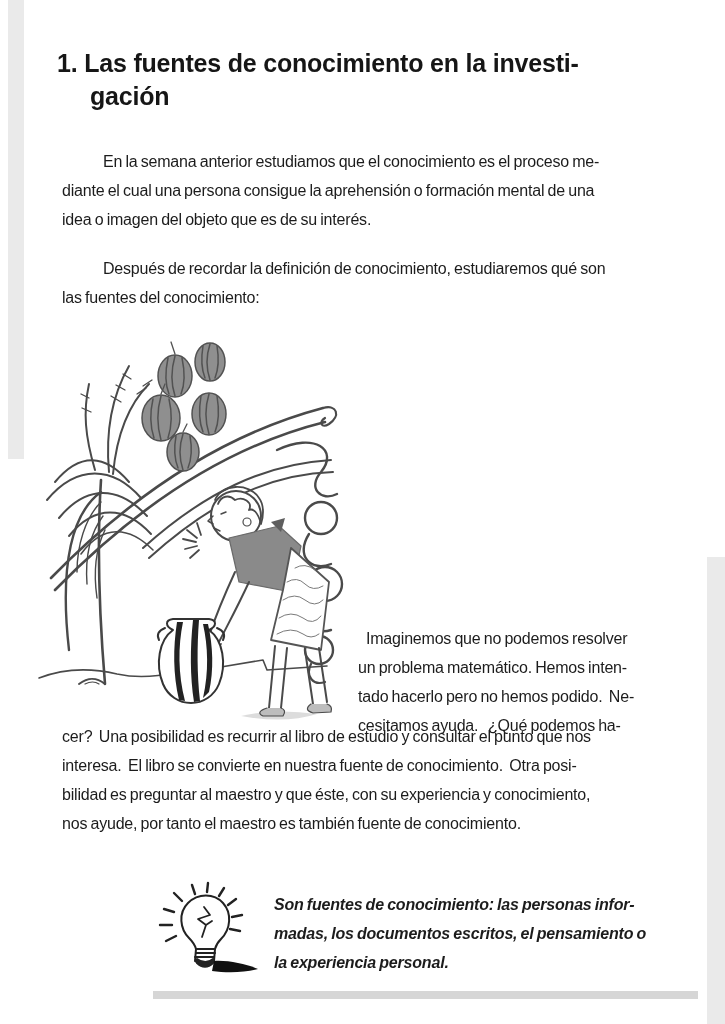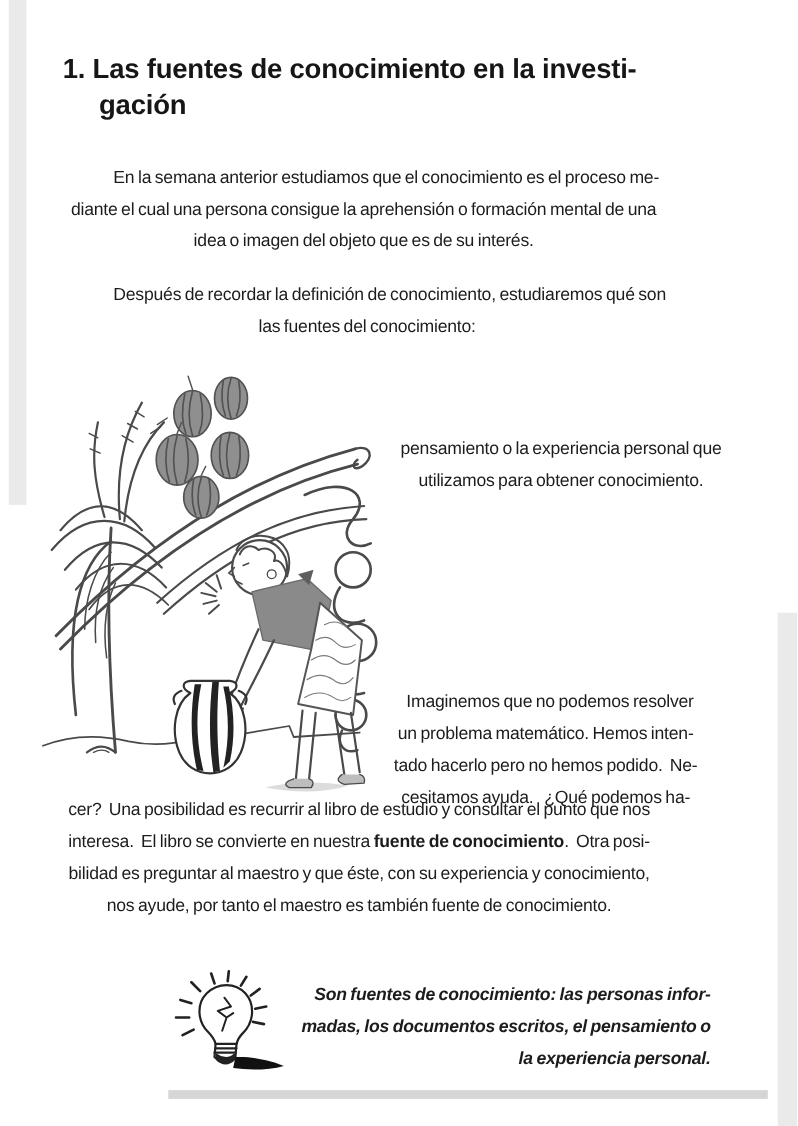--- a/index.html
+++ b/index.html
@@ -33,30 +33,29 @@
   }
   .body-text {
     position: absolute;
     margin: 0;
     font-size: 16px;
     line-height: 29px;
     letter-spacing: -0.2px;
     word-spacing: -1px;
     white-space: pre;
     color: #1c1c1c;
-    text-align: center;
   }
   .p1 { left: 62px;  top: 147px; text-indent: 41px; }
   .p2 { left: 62px;  top: 254px; text-indent: 41px; }
   .p3a { left: 328px; top: 336px; }
   .p3b { left: 358px; top: 394px; width: 304px; text-align: center; }
   .p4  { left: 358px; top: 464px; text-indent: 8px; }
   .p5col { left: 358px; top: 624px; text-indent: 8px; }
   .p5full { left: 62px; top: 722px; }
-  .p5full b { font-weight: 700; }
+  .p5full b { font-weight: 400; }
 
   .illustration {
     position: absolute;
     left: 25px; top: 332px;
     width: 320px; height: 408px;
   }
   .tip {
     position: absolute;
     left: 152px; top: 880px;
     height: 106px;
@@ -67,43 +66,40 @@
   .tip-text {
     margin: 0;
     font-size: 16px;
     line-height: 29px;
     font-weight: 700;
     font-style: italic;
     letter-spacing: -0.2px;
     word-spacing: -1px;
     white-space: pre;
     color: #1c1c1c;
-    text-align: right;
   }
   svg { display: block; }
 </style>
 </head>
 <body>
 
 <div class="page">
 
   <div class="accent-bar bar-left"></div>
   <div class="accent-bar bar-right"></div>
   <div class="accent-bar bar-bottom"></div>
 
   <h1 class="heading">1. Las fuentes de conocimiento en la investi-
 gación</h1>
 
   <p class="body-text p1">En la semana anterior estudiamos que el conocimiento es el proceso me-
 diante el cual una persona consigue la aprehensión o formación mental de una
 idea o imagen del objeto que es de su interés.</p>
   <p class="body-text p2">Después de recordar la definición de conocimiento, estudiaremos qué son
 las fuentes del conocimiento:</p>
-  <p class="body-text p3b">pensamiento o la experiencia personal que
-utilizamos para obtener conocimiento.</p>
   <p class="body-text p5col">Imaginemos que no podemos resolver
 un problema matemático. Hemos inten-
 tado hacerlo pero no hemos podido.  Ne-
 cesitamos ayuda.   ¿Qué podemos ha-</p>
   <p class="body-text p5full"><span>cer?  Una posibilidad es recurrir al libro de estudio y consultar el punto que nos
 interesa.  El libro se convierte en nuestra </span><b>fuente de conocimiento</b><span>.  Otra posi-
 bilidad es preguntar al maestro y que éste, con su experiencia y conocimiento,
 nos ayude, por tanto el maestro es también fuente de conocimiento.</span></p>
 
   <div class="illustration">

